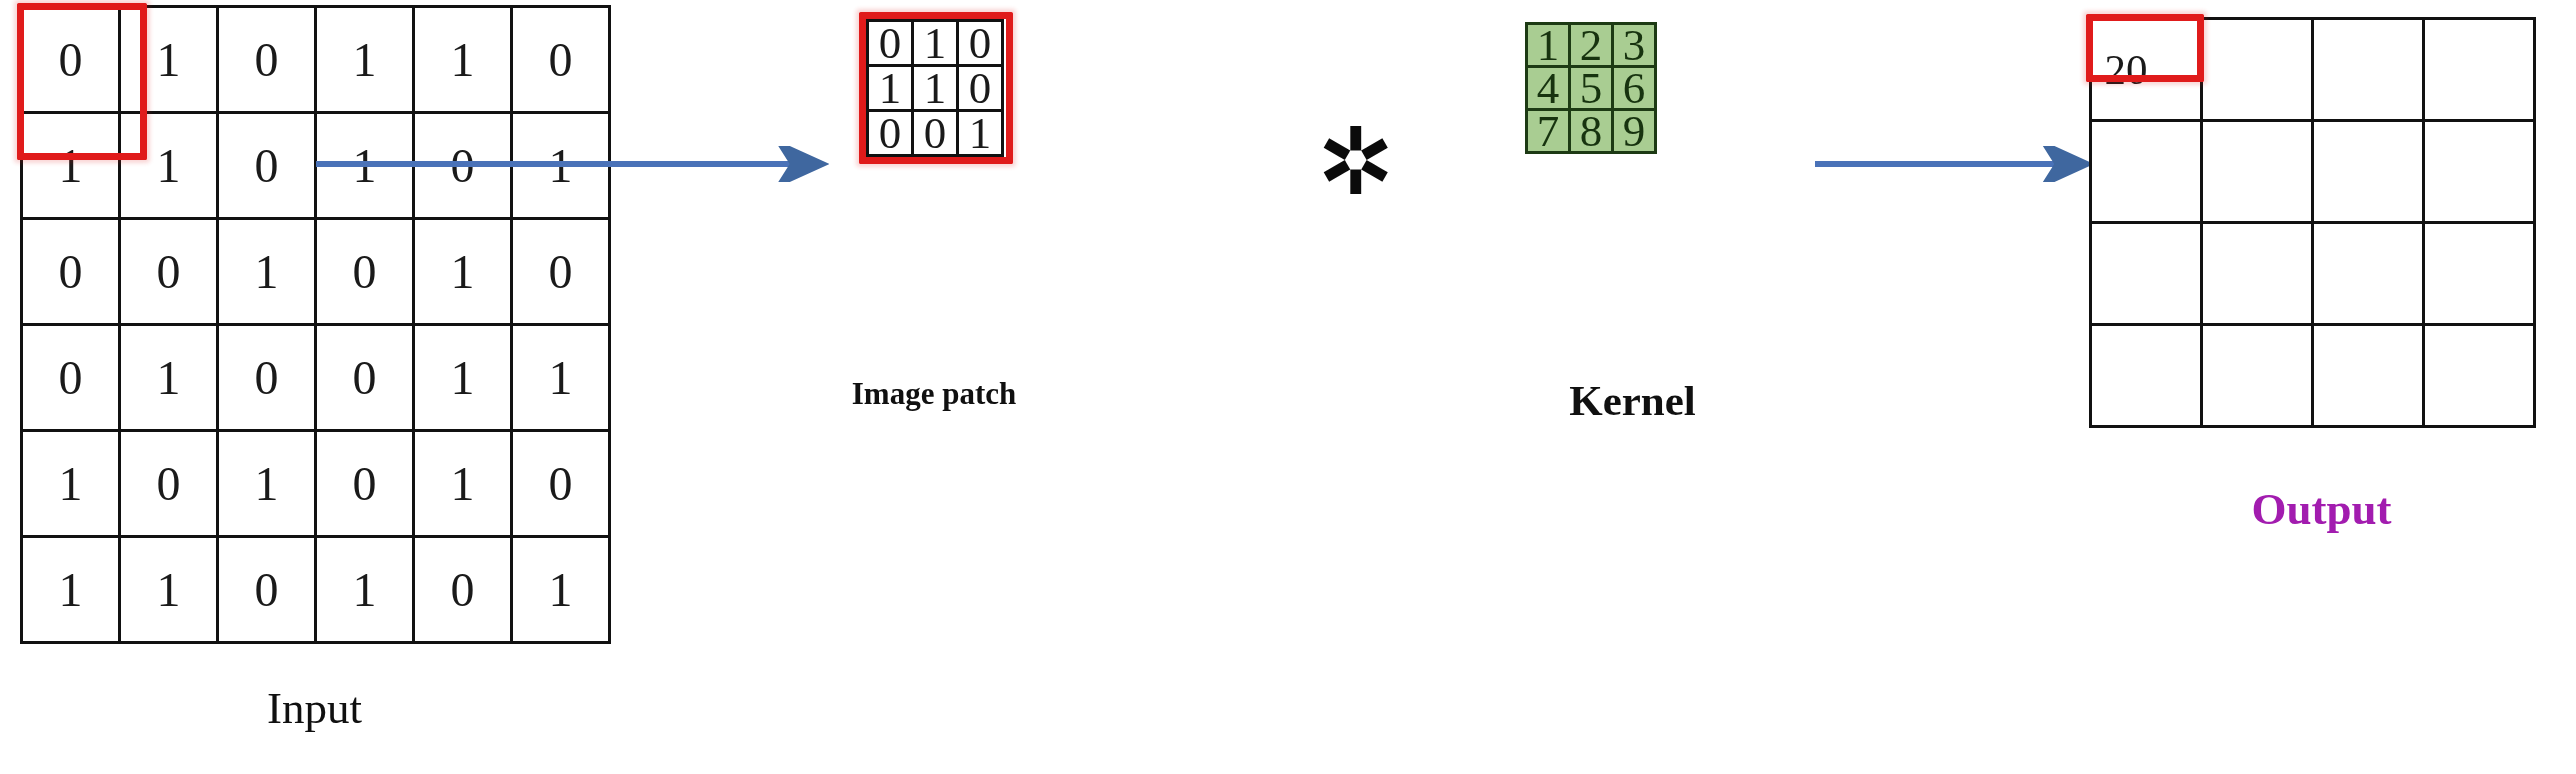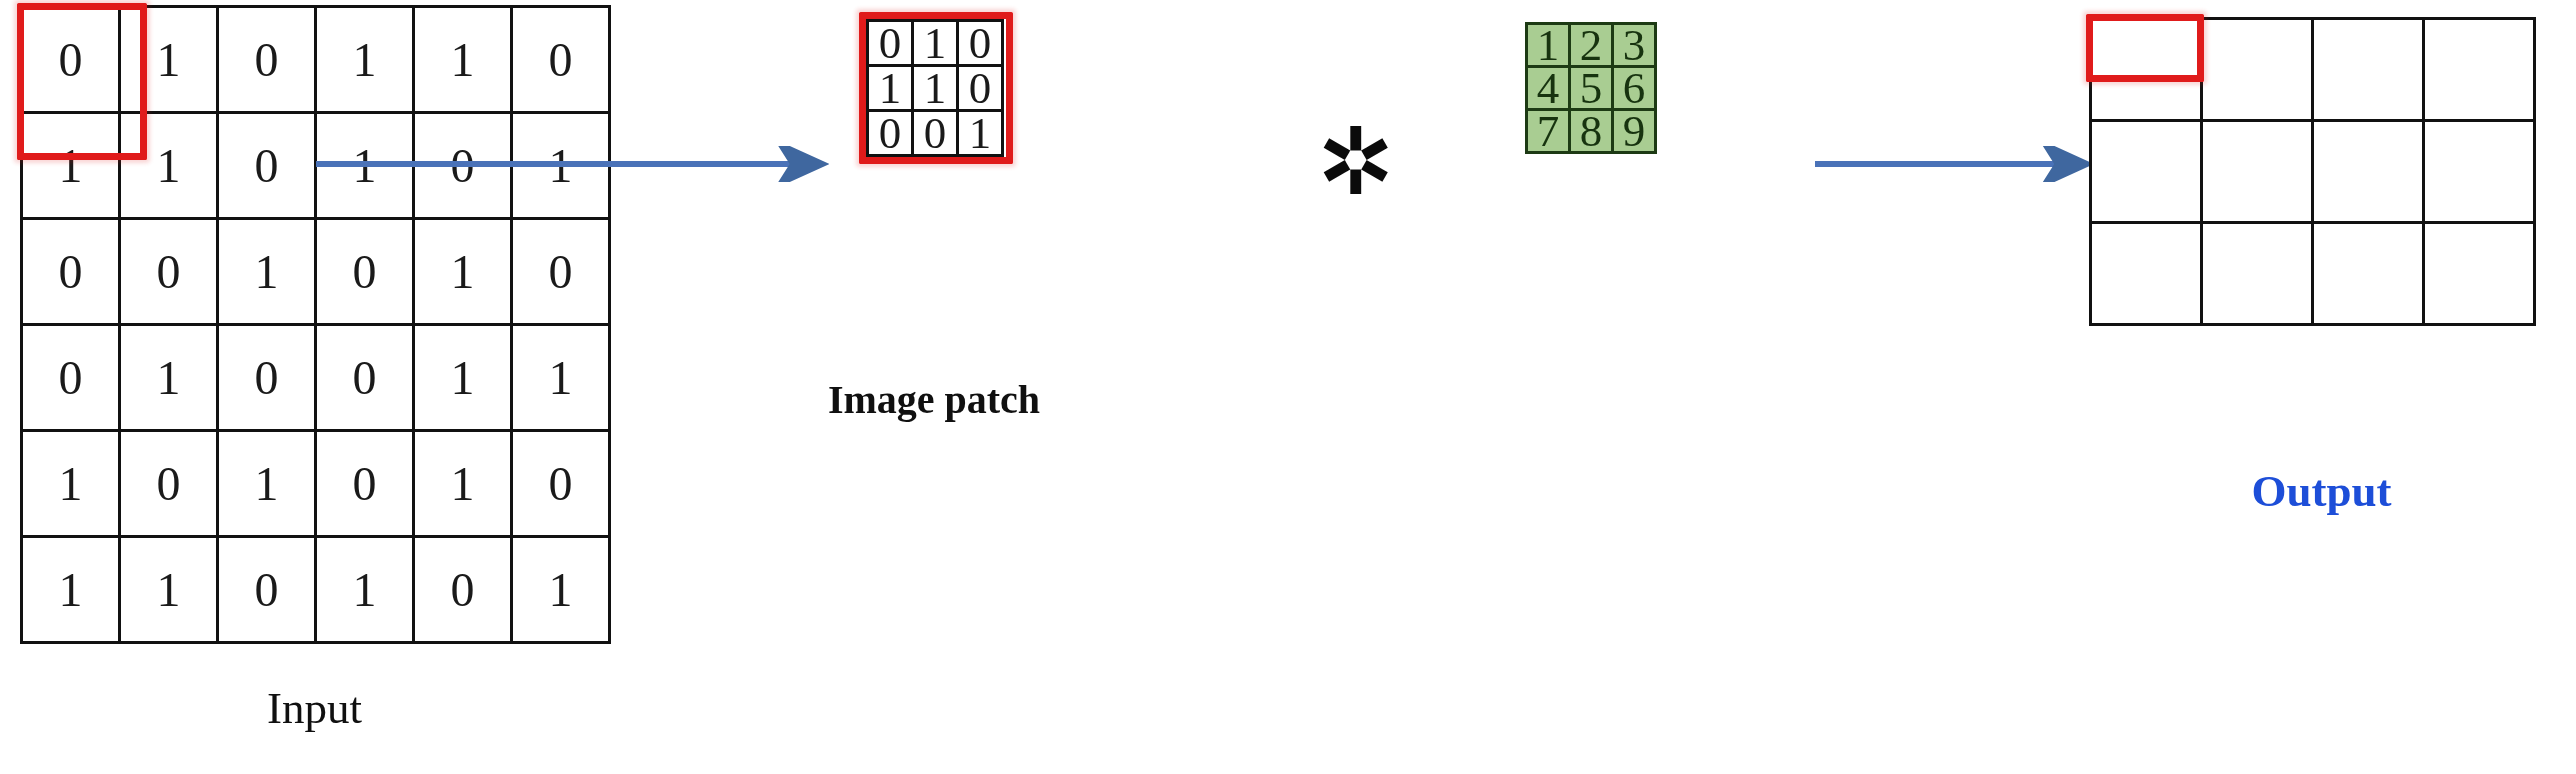--- a/index.html
+++ b/index.html
@@ -95,21 +95,21 @@
     box-sizing: border-box;
     box-shadow: 0 0 4.7px 2.3px rgba(224,27,27,0.18);
     border-radius: 1.6px;
   }
   #patch-label {
     position: absolute;
     left: 682px;
     top: 376px;
     width: 504px;
     text-align: center;
-    font-size: 40px;
+    font-size: 31px;
     font-weight: bold;
     color: #101010;
     line-height: 1.18;
   }
 
   
   #conv-op {
     position: absolute;
     left: 1317px;
     top: 116px;
@@ -171,26 +171,26 @@
     width: 118px;
     height: 68px;
     border: 7px solid #e01b1b;
     box-sizing: border-box;
     box-shadow: 0 0 4.7px 2.3px rgba(224,27,27,0.18);
     border-radius: 1.6px;
   }
   #output-label {
     position: absolute;
     left: 2089px;
-    top: 465px;
+    top: 483px;
     width: 465px;
     text-align: center;
     font-size: 45px;
     font-weight: bold;
-    color: #1d4ed8;
+    color: #a21caf;
   }
 
   
   .arrow-svg { position: absolute; }
   #arrow-1 { left: 316px; top: 146px; }
   #arrow-2 { left: 1815px; top: 146px; }
 </style>
 </head>
 <body>
 
@@ -291,33 +291,40 @@
       <div class="cell" style="background: rgb(169, 205, 146);">5</div>
       <div class="cell" style="background: rgb(169, 205, 146);">6</div>
     </div>
     <div class="row">
       <div class="cell" style="background: rgb(169, 205, 146);">7</div>
       <div class="cell" style="background: rgb(169, 205, 146);">8</div>
       <div class="cell" style="background: rgb(169, 205, 146);">9</div>
     </div>
   </div>
 <div id="kernel-label">
+  <div>Kernel</div>
 </div>
 
 <svg class="arrow-svg" id="arrow-2" width="295" height="36" viewBox="0 0 380 46">
   <defs>
     <marker id="ah2" markerWidth="9" markerHeight="9" refX="7.2" refY="4.5" orient="auto">
       <path d="M0,0.4 L9,4.5 L0,8.6 L2.6,4.5 Z" fill="#3f679f"></path>
     </marker>
   </defs>
   <line x1="0" y1="23" x2="345" y2="23" stroke="#4a72b8" stroke-width="8" marker-end="url(#ah2)"></line>
 </svg>
 
 <div class="grid" id="output-grid">
     <div class="row">
+      <div class="cell">20</div>
+      <div class="cell"></div>
+      <div class="cell"></div>
+      <div class="cell"></div>
+    </div>
+    <div class="row">
       <div class="cell"></div>
       <div class="cell"></div>
       <div class="cell"></div>
       <div class="cell"></div>
     </div>
     <div class="row">
       <div class="cell"></div>
       <div class="cell"></div>
       <div class="cell"></div>
       <div class="cell"></div>

